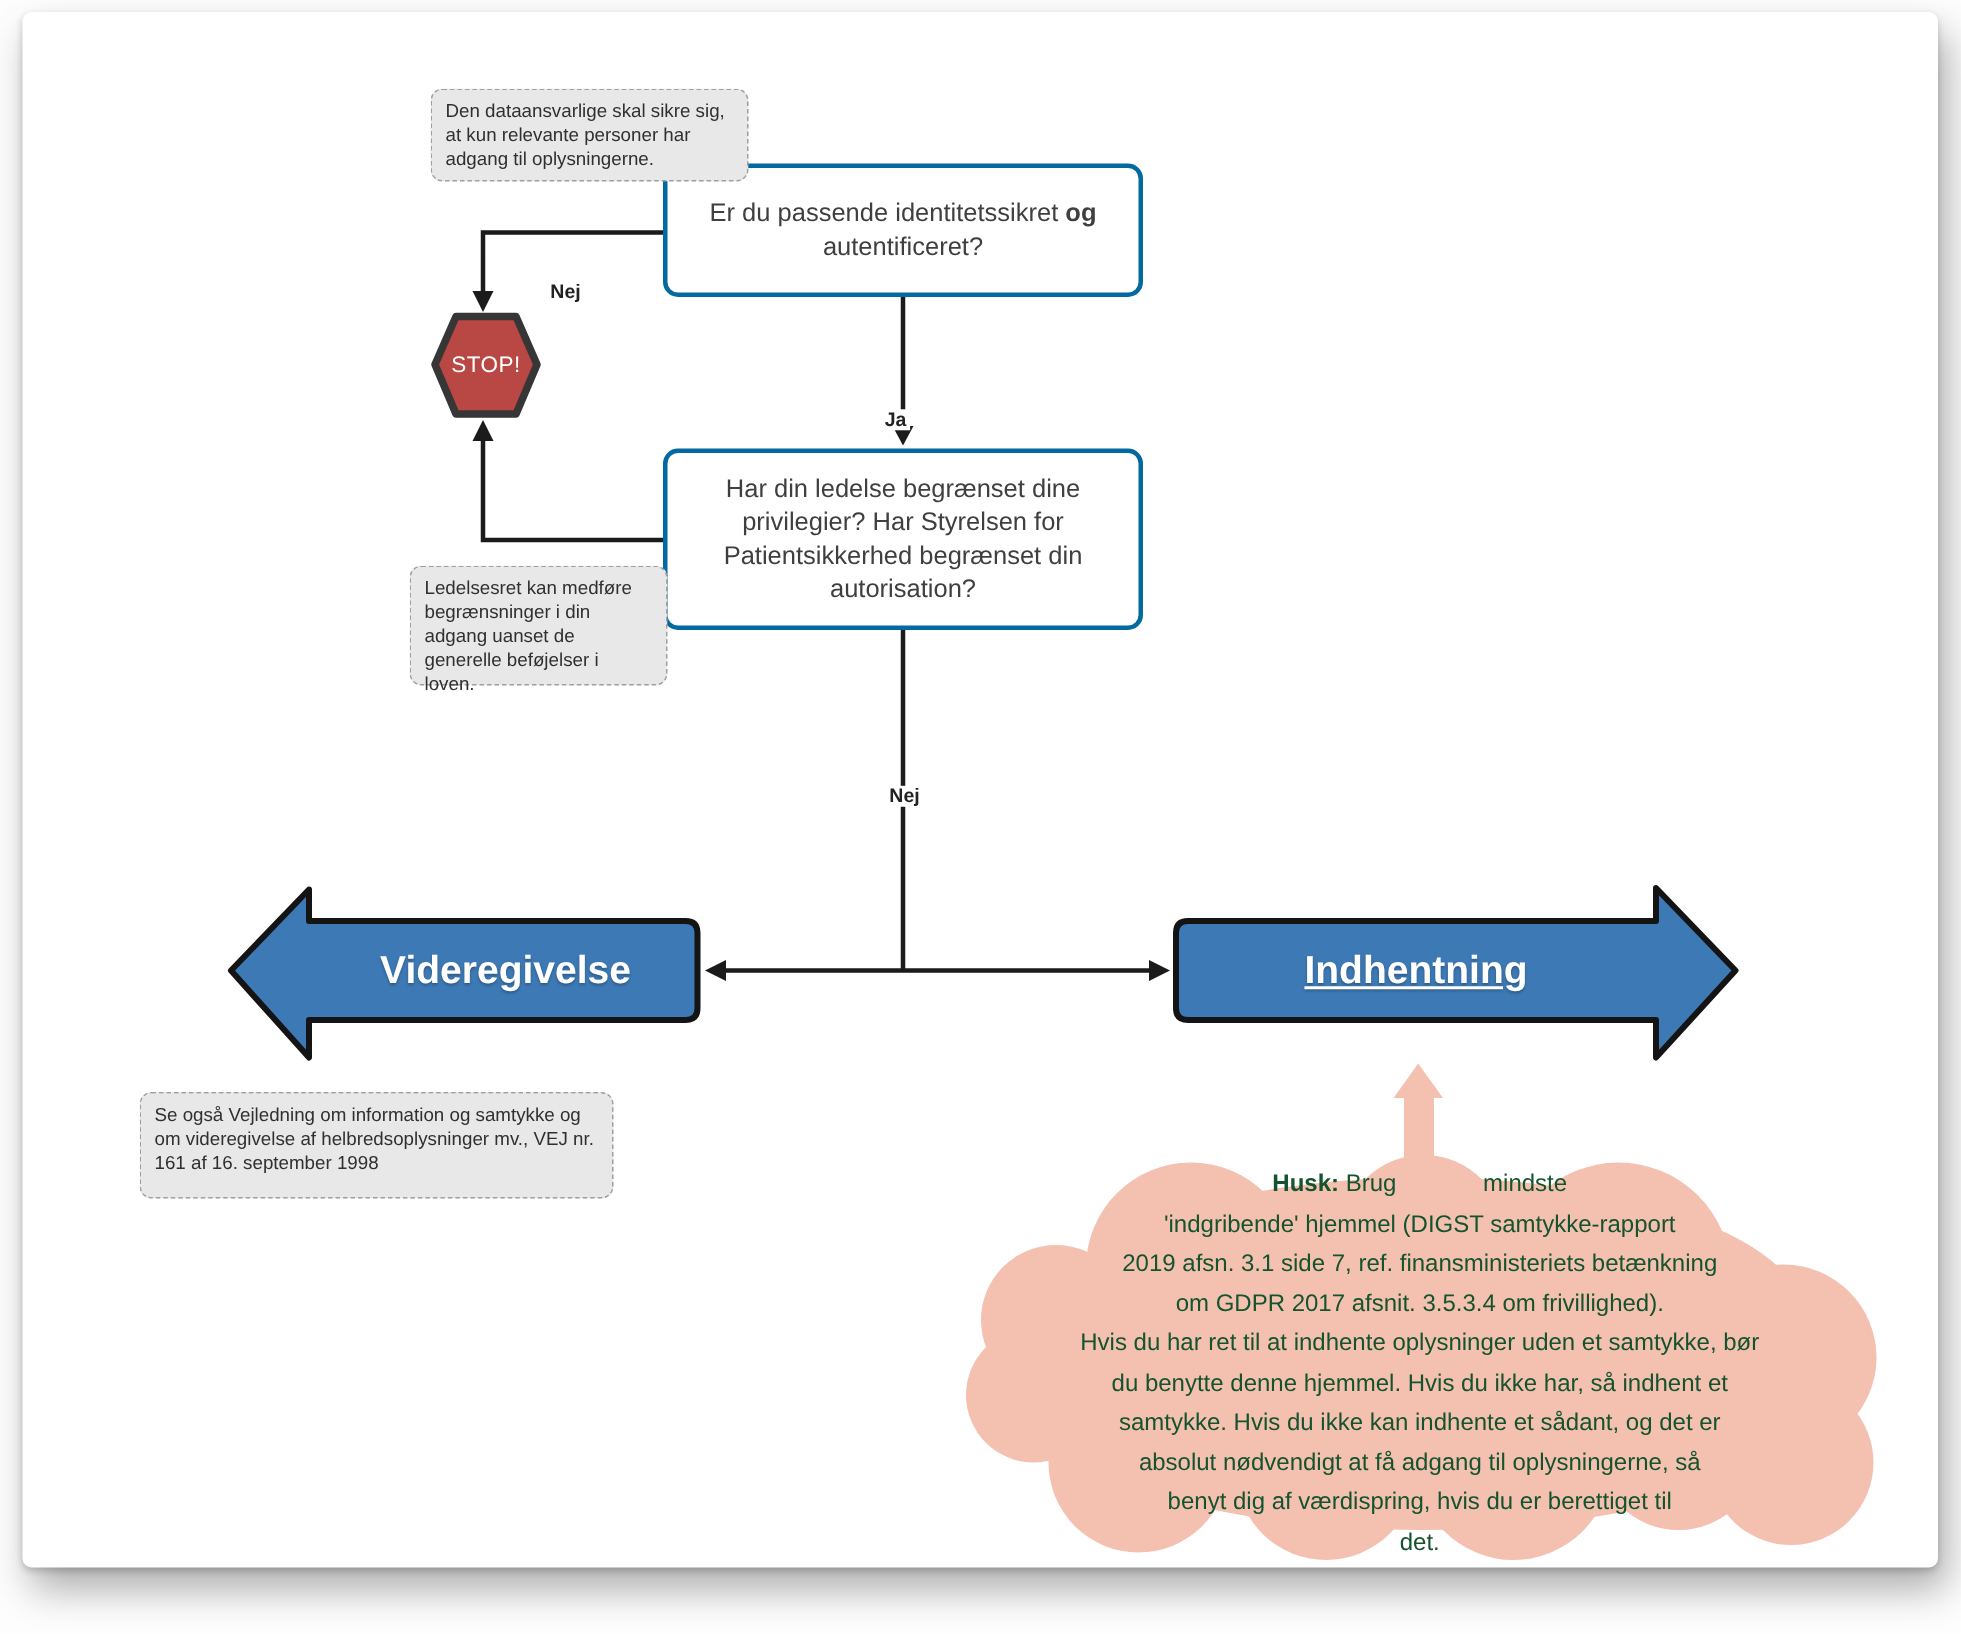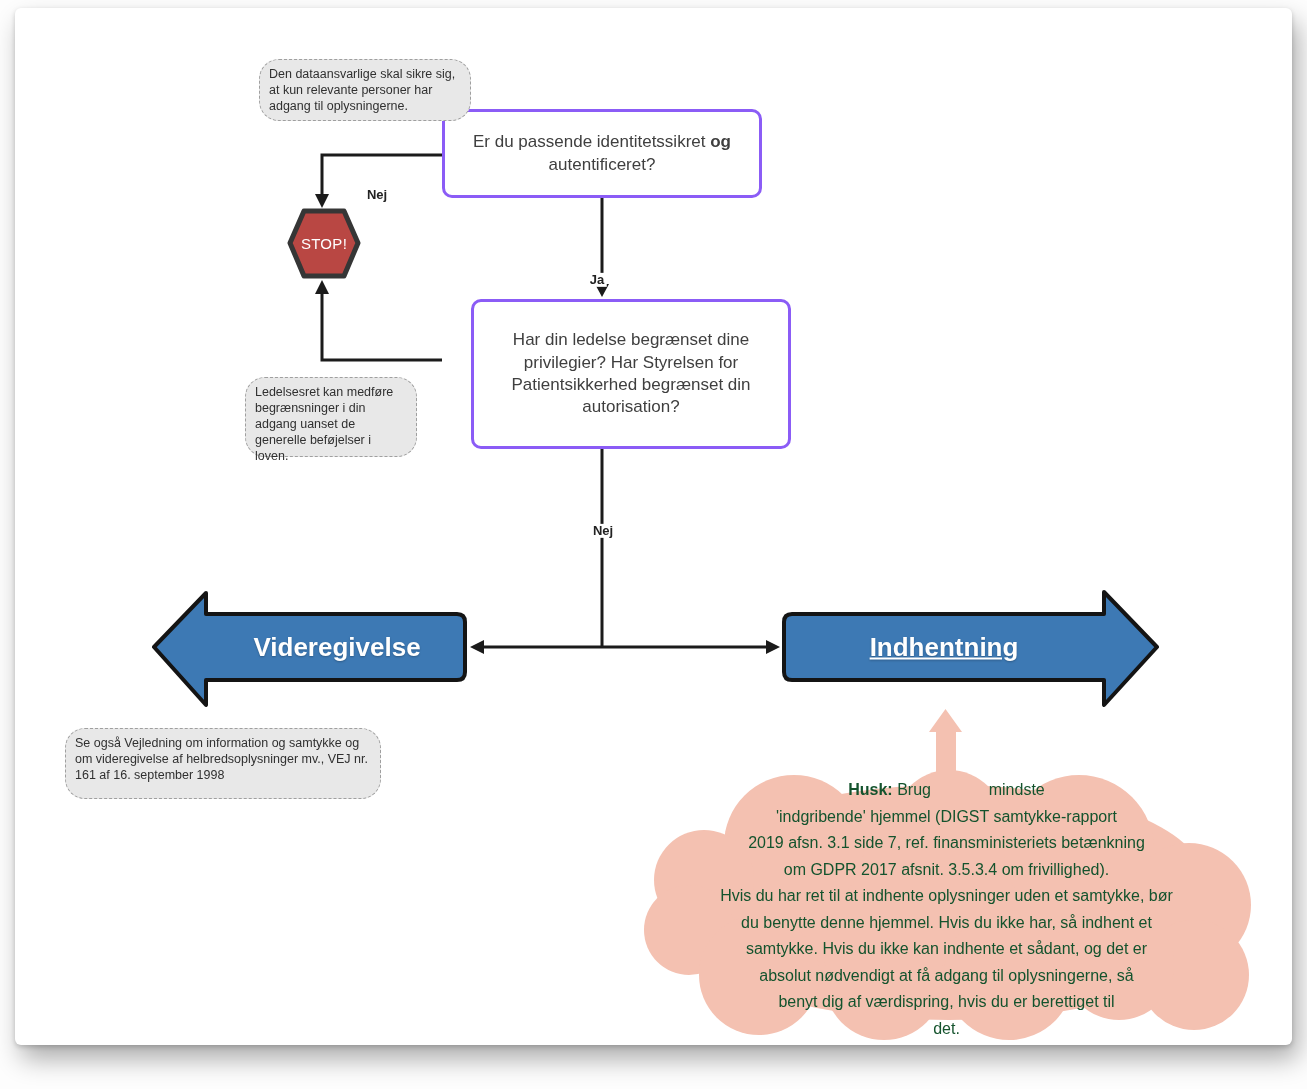--- a/index.html
+++ b/index.html
@@ -1,23 +1,23 @@
 <!DOCTYPE html>
 <html><head>
 <meta charset="utf-8">
 <style>
   html,body{margin:0;padding:0;background:#fdfdfd;width:1307px;height:1089px;overflow:hidden;
     font-family:"Liberation Sans","DejaVu Sans",sans-serif;}
   .sheet{position:absolute;left:15px;top:8px;width:1277px;height:1037px;background:#ffffff;
     border-radius:6px;box-shadow:0 2px 5px rgba(0,0,0,.18), 6px 14px 26px rgba(0,0,0,.32);}
   .abs{position:absolute;}
   svg.layer{position:absolute;left:0;top:0;pointer-events:none;}
-  .note{position:absolute;background:#e8e8e8;border:1px dashed #9f9f9f;border-radius:20px;
-    color:#303030;font-size:12.5px;line-height:1.28;padding:6px 9px;box-sizing:border-box;}
-  .decision{position:absolute;background:#fff;border:3px solid #8b5cf6;border-radius:10px;
+  .note{position:absolute;background:#e8e8e8;border:1px dashed #9f9f9f;border-radius:8px;
+    color:#303030;font-size:12.5px;line-height:1.28;padding:6px 9px;box-sizing:border-box;margin-left:28px;}
+  .decision{position:absolute;background:#fff;border:3px solid #0369a1;border-radius:10px;
     color:#3f3f3f;font-size:17px;line-height:1.32;text-align:center;display:flex;
     align-items:center;justify-content:center;padding:8px 14px;box-sizing:border-box;}
   .edge-label{position:absolute;transform:translate(-50%,-50%);background:#fff;color:#222;
     font-size:13px;font-weight:bold;padding:0 3px;line-height:1.1;margin-top:39px;}
   .stop-label{position:absolute;left:267px;top:195px;width:84px;height:81px;display:flex;
     align-items:center;justify-content:center;color:#fff;font-size:15px;letter-spacing:.3px;}
   .big-arrow-label{position:absolute;transform:translate(-50%,-50%);color:#fff;
     font-size:26px;font-weight:bold;text-shadow:0 1px 2px rgba(0,0,0,.25);white-space:nowrap;}
   .cloud-text{position:absolute;left:629px;top:769px;width:605px;text-align:center;
     color:#14532d;font-size:16px;line-height:26.5px;}
@@ -70,21 +70,21 @@
 
   <svg class="layer abs" style="left:267px;top:195px;" width="84" height="81">
     <polygon points="22,8 62,8 76,40 62,73 22,73 8,40" fill="#b94743" stroke="#363636" stroke-width="5" stroke-linejoin="round"></polygon>
   </svg>
   <div class="stop-label">STOP!</div>
 
   <div class="decision" style="left:427px;top:101px;width:320px;height:89px;">
     <span><span>Er du passende identitetssikret </span><b>og</b><span> autentificeret?</span></span>
   </div>
 
-  <div class="decision" style="left:427px;top:291px;width:320px;height:150px;margin-left:29px;">
+  <div class="decision" style="left:427px;top:291px;width:320px;height:121px;">
     <span>Har din ledelse begrænset dine privilegier? Har Styrelsen for Patientsikkerhed begrænset din autorisation?</span>
   </div>
 
   <div class="edge-label" style="left:362px;top:148px;">Nej</div>
   <div class="edge-label" style="left:582px;top:233px;">Ja</div>
   <div class="edge-label" style="left:390px;top:352px;">Ja</div>
   <div class="edge-label" style="left:588px;top:484px;">Nej</div>
 
   <div class="big-arrow-label" style="left:322px;top:639px;">Videregivelse</div>
   <div class="big-arrow-label" style="left:929px;top:639px;text-decoration:underline;">Indhentning</div>

